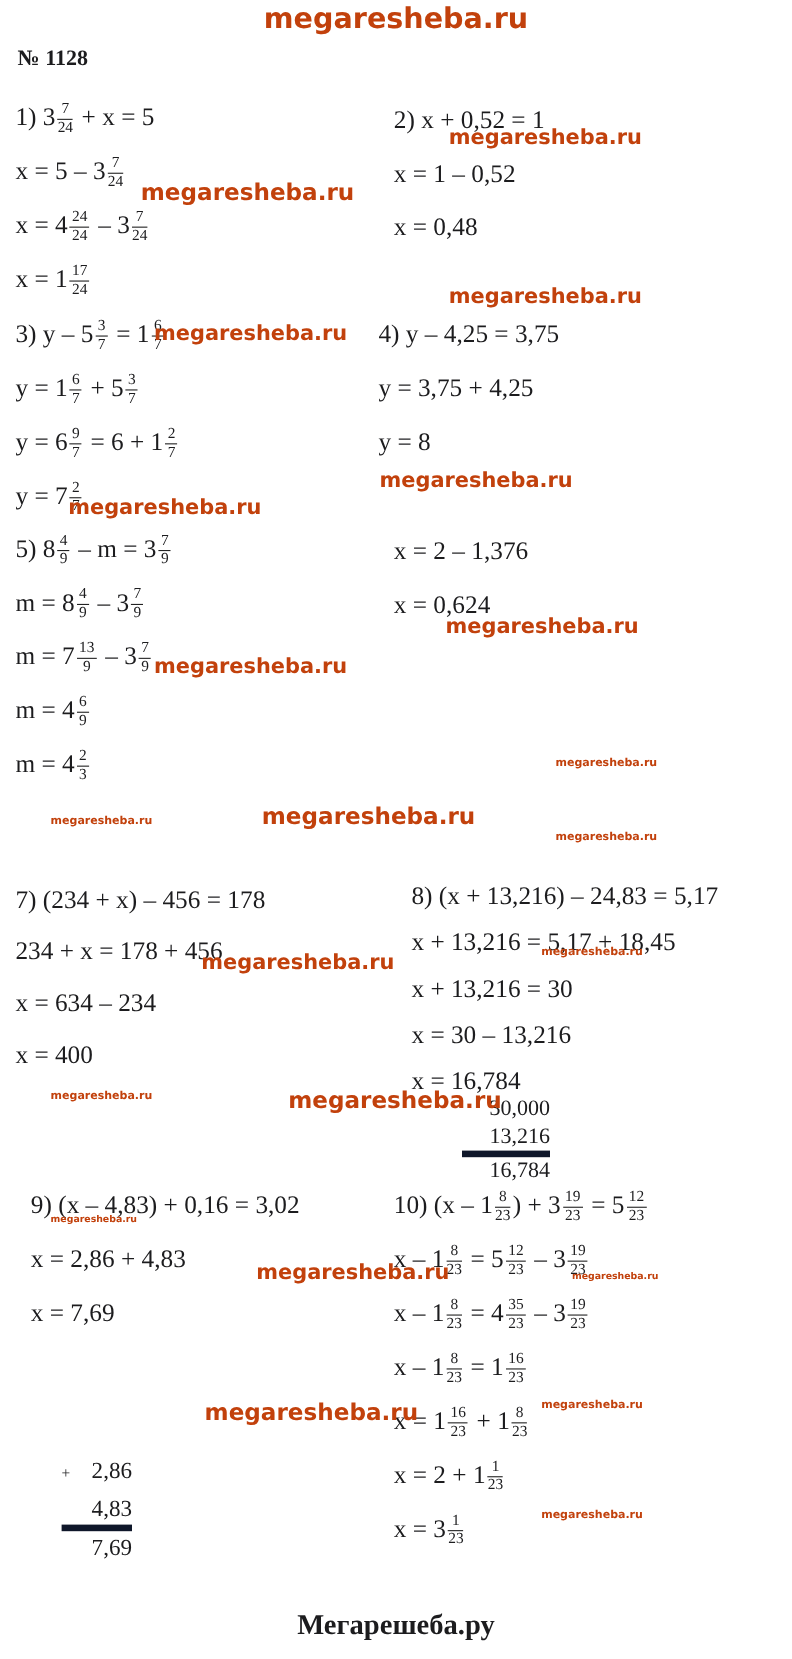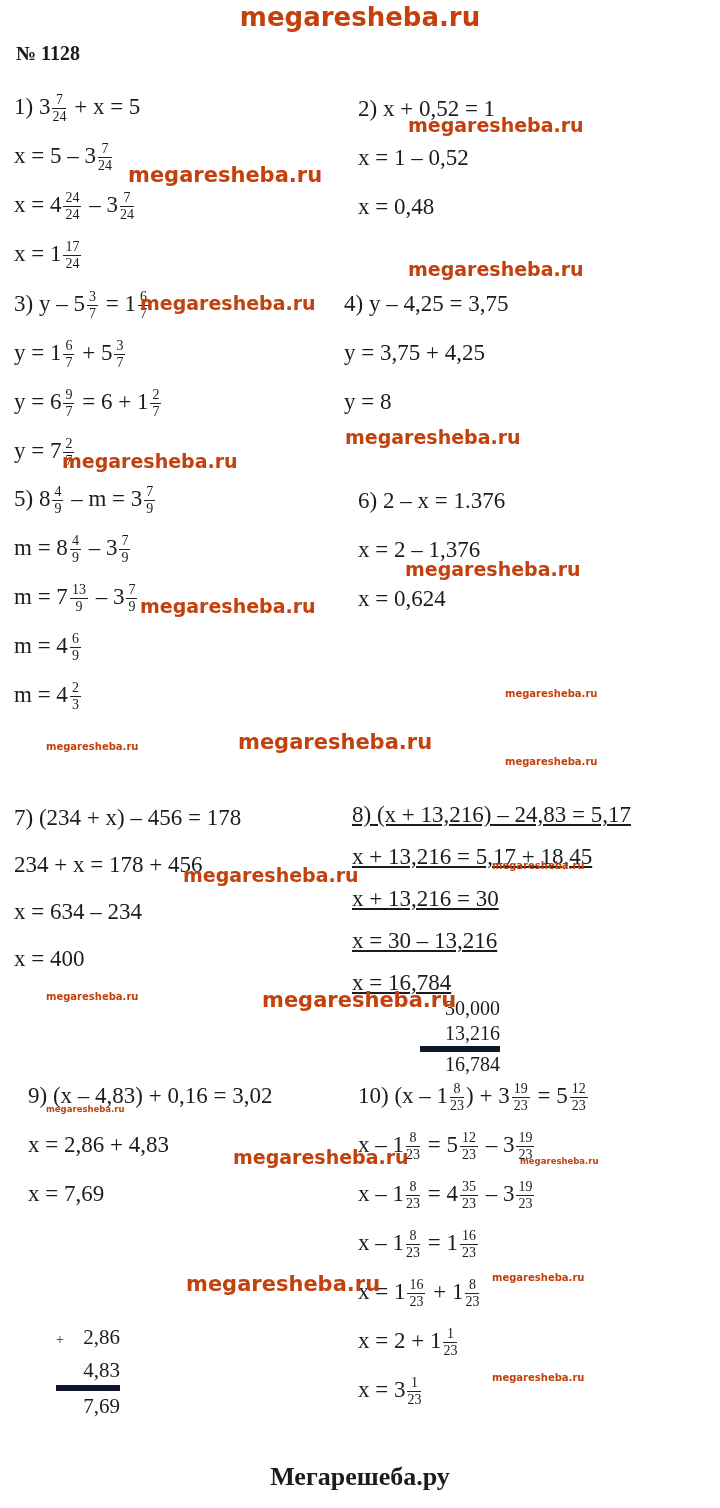--- a/index.html
+++ b/index.html
@@ -32,21 +32,21 @@
   }
 
   .problem { position: absolute; z-index: 1; }
   #p1  { left: 14px;  top: 82px; }
   #p2  { left: 358px; top: 84px; }
   #p3  { left: 14px;  top: 279px; }
   #p4  { left: 344px; top: 279px; }
   #p5  { left: 14px;  top: 474px; }
   #p6  { left: 358px; top: 476px; }
   #p7  { left: 14px;  top: 794px; }
-  #p8  { left: 352px; top: 794px; text-decoration: underline; }
+  #p8  { left: 374px; top: 794px; }
   #p9  { left: 28px;  top: 1071px; }
   #p10 { left: 358px; top: 1071px; }
 
   .math-line {
     font-size: 23px;
     line-height: 49px;
     white-space: nowrap;
   }
   #p7 .math-line { line-height: 47px; }
   #p8 .math-line { line-height: 42px; }
@@ -109,21 +109,20 @@
     <div class="math-line">y = 8</div>
   </div>
 <div class="problem" id="p5">
     <div class="math-line">5) 8<span class="frac"><span class="fnum">4</span><span class="fden">9</span></span> – m = 3<span class="frac"><span class="fnum">7</span><span class="fden">9</span></span></div>
     <div class="math-line">m = 8<span class="frac"><span class="fnum">4</span><span class="fden">9</span></span> – 3<span class="frac"><span class="fnum">7</span><span class="fden">9</span></span></div>
     <div class="math-line">m = 7<span class="frac"><span class="fnum">13</span><span class="fden">9</span></span> – 3<span class="frac"><span class="fnum">7</span><span class="fden">9</span></span></div>
     <div class="math-line">m = 4<span class="frac"><span class="fnum">6</span><span class="fden">9</span></span></div>
     <div class="math-line">m = 4<span class="frac"><span class="fnum">2</span><span class="fden">3</span></span></div>
   </div>
 <div class="problem" id="p6">
-    <div class="math-line">6) 2 – x = 1.376</div>
     <div class="math-line">x = 2 – 1,376</div>
     <div class="math-line">x = 0,624</div>
   </div>
 <div class="problem" id="p7">
     <div class="math-line">7) (234 + x) – 456 = 178</div>
     <div class="math-line">234 + x = 178 + 456</div>
     <div class="math-line">x = 634 – 234</div>
     <div class="math-line">x = 400</div>
   </div>
 <div class="problem" id="p8">

